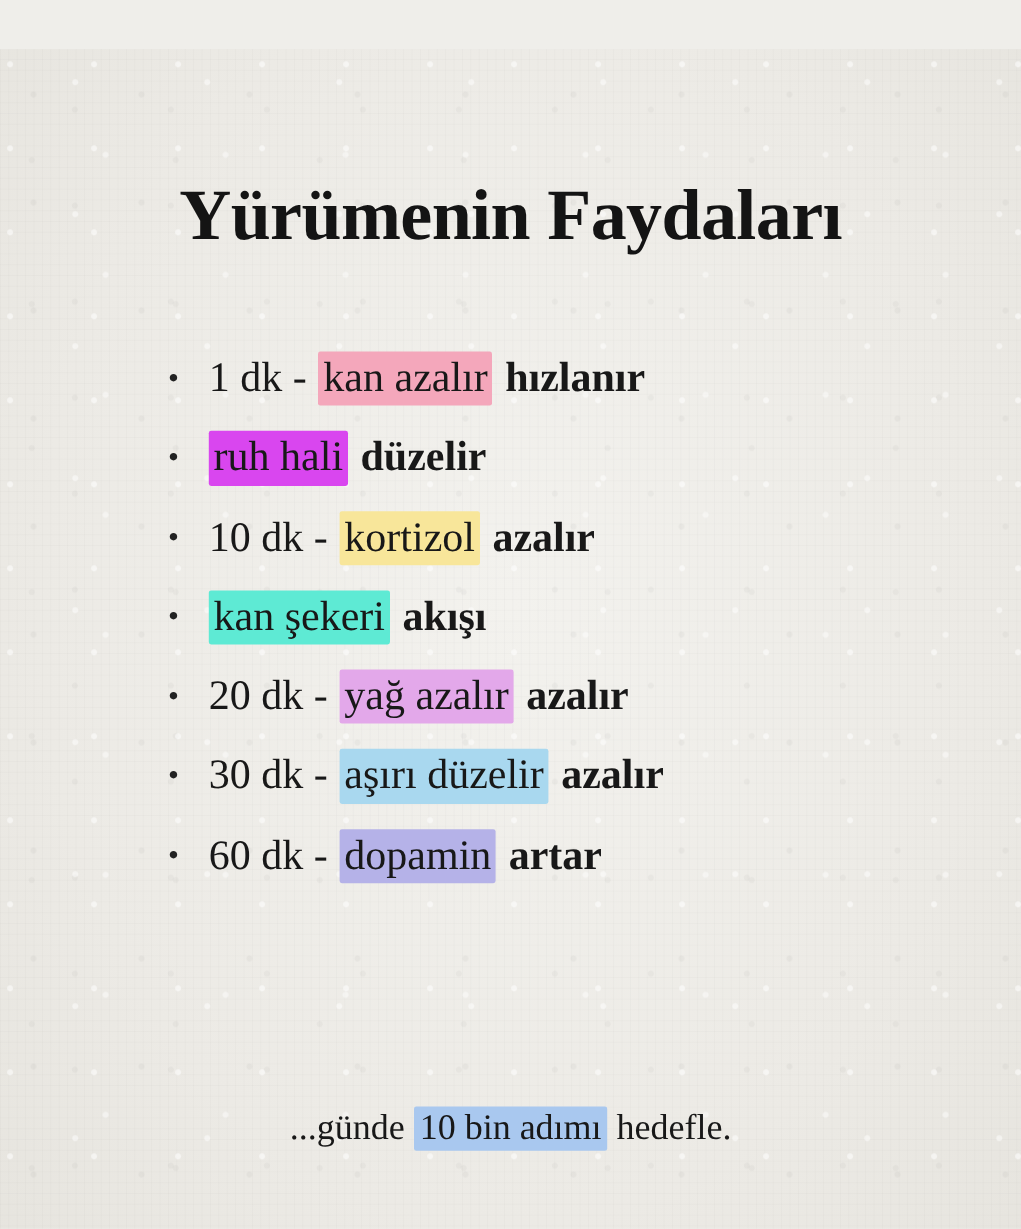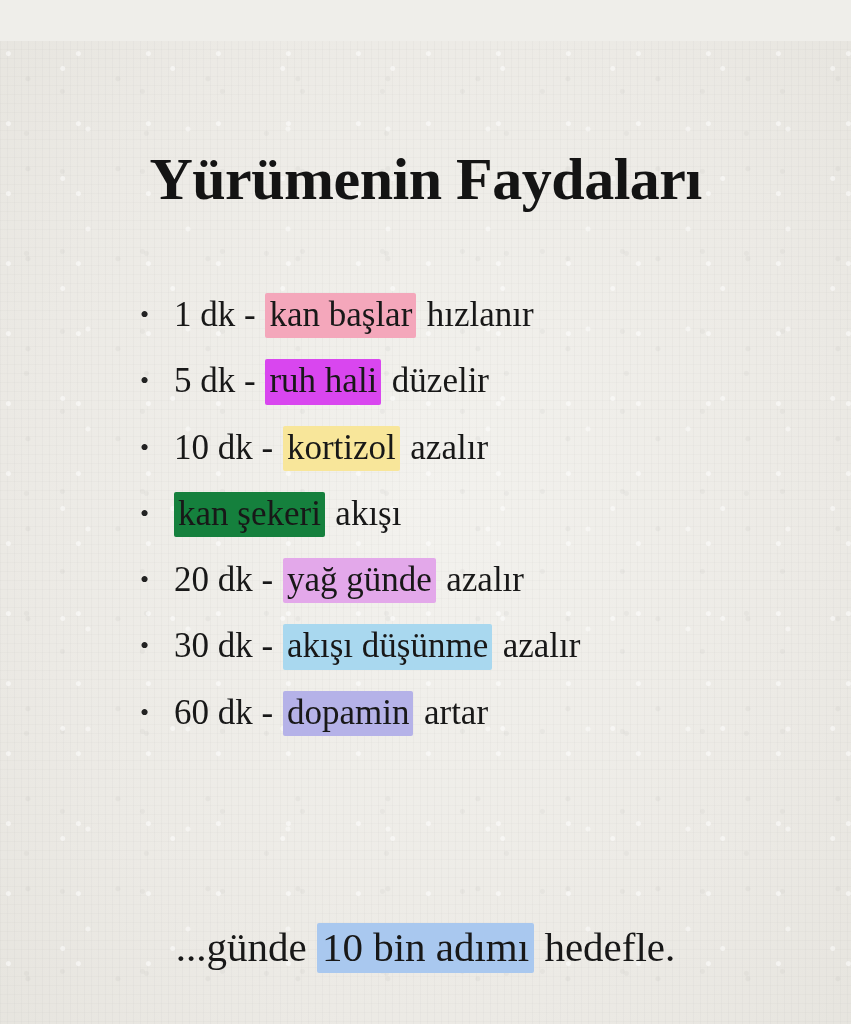--- a/index.html
+++ b/index.html
@@ -79,81 +79,81 @@
   .prefix {
     padding-right: 0.28em;
   }
   .hl {
     padding: 1px 4px 3px 4px;
     border-radius: 2px;
     box-decoration-break: clone;
   }
   .suffix {
     padding-left: 0.30em;
+    font-weight: bold;
   }
   .footer {
     position: absolute;
     top: 882px;
     left: 0;
     width: 851px;
     text-align: center;
-    font-size: 41px;
+    font-size: 30px;
     color: #181818;
     white-space: nowrap;
   }
   .footer .hl { padding: 1px 5px 3px 5px; }
 </style>
 </head>
 <body style="background: rgb(239, 238, 234);">
 
 <div class="page">
   <div class="paper-texture"></div>
 
   <div class="title">Yürümenin Faydaları</div>
 
   <div class="list">
 
     <div class="item">
       <span class="bullet">•</span>
       <span class="prefix">1 dk -</span>
-      <span class="hl" style="background:#f4a7bb">kan başlar</span>
+      <span class="hl" style="background:#f4a7bb">kan azalır</span>
       <span class="suffix">hızlanır</span>
     </div>
 
     <div class="item">
       <span class="bullet">•</span>
-      <span class="prefix">5 dk -</span>
       <span class="hl" style="background:#d946ef">ruh hali</span>
       <span class="suffix">düzelir</span>
     </div>
 
     <div class="item">
       <span class="bullet">•</span>
       <span class="prefix">10 dk -</span>
       <span class="hl" style="background:#f8e69a">kortizol</span>
       <span class="suffix">azalır</span>
     </div>
 
     <div class="item">
       <span class="bullet">•</span>
-      <span class="hl" style="background:#15803d">kan şekeri</span>
+      <span class="hl" style="background:#5eead4">kan şekeri</span>
       <span class="suffix">akışı</span>
     </div>
 
     <div class="item">
       <span class="bullet">•</span>
       <span class="prefix">20 dk -</span>
-      <span class="hl" style="background:#e3a8ea">yağ günde</span>
+      <span class="hl" style="background:#e3a8ea">yağ azalır</span>
       <span class="suffix">azalır</span>
     </div>
 
     <div class="item">
       <span class="bullet">•</span>
       <span class="prefix">30 dk -</span>
-      <span class="hl" style="background:#a9d8ef">akışı düşünme</span>
+      <span class="hl" style="background:#a9d8ef">aşırı düzelir</span>
       <span class="suffix">azalır</span>
     </div>
 
     <div class="item">
       <span class="bullet">•</span>
       <span class="prefix">60 dk -</span>
       <span class="hl" style="background:#b5b2e8">dopamin</span>
       <span class="suffix">artar</span>
     </div>
 

